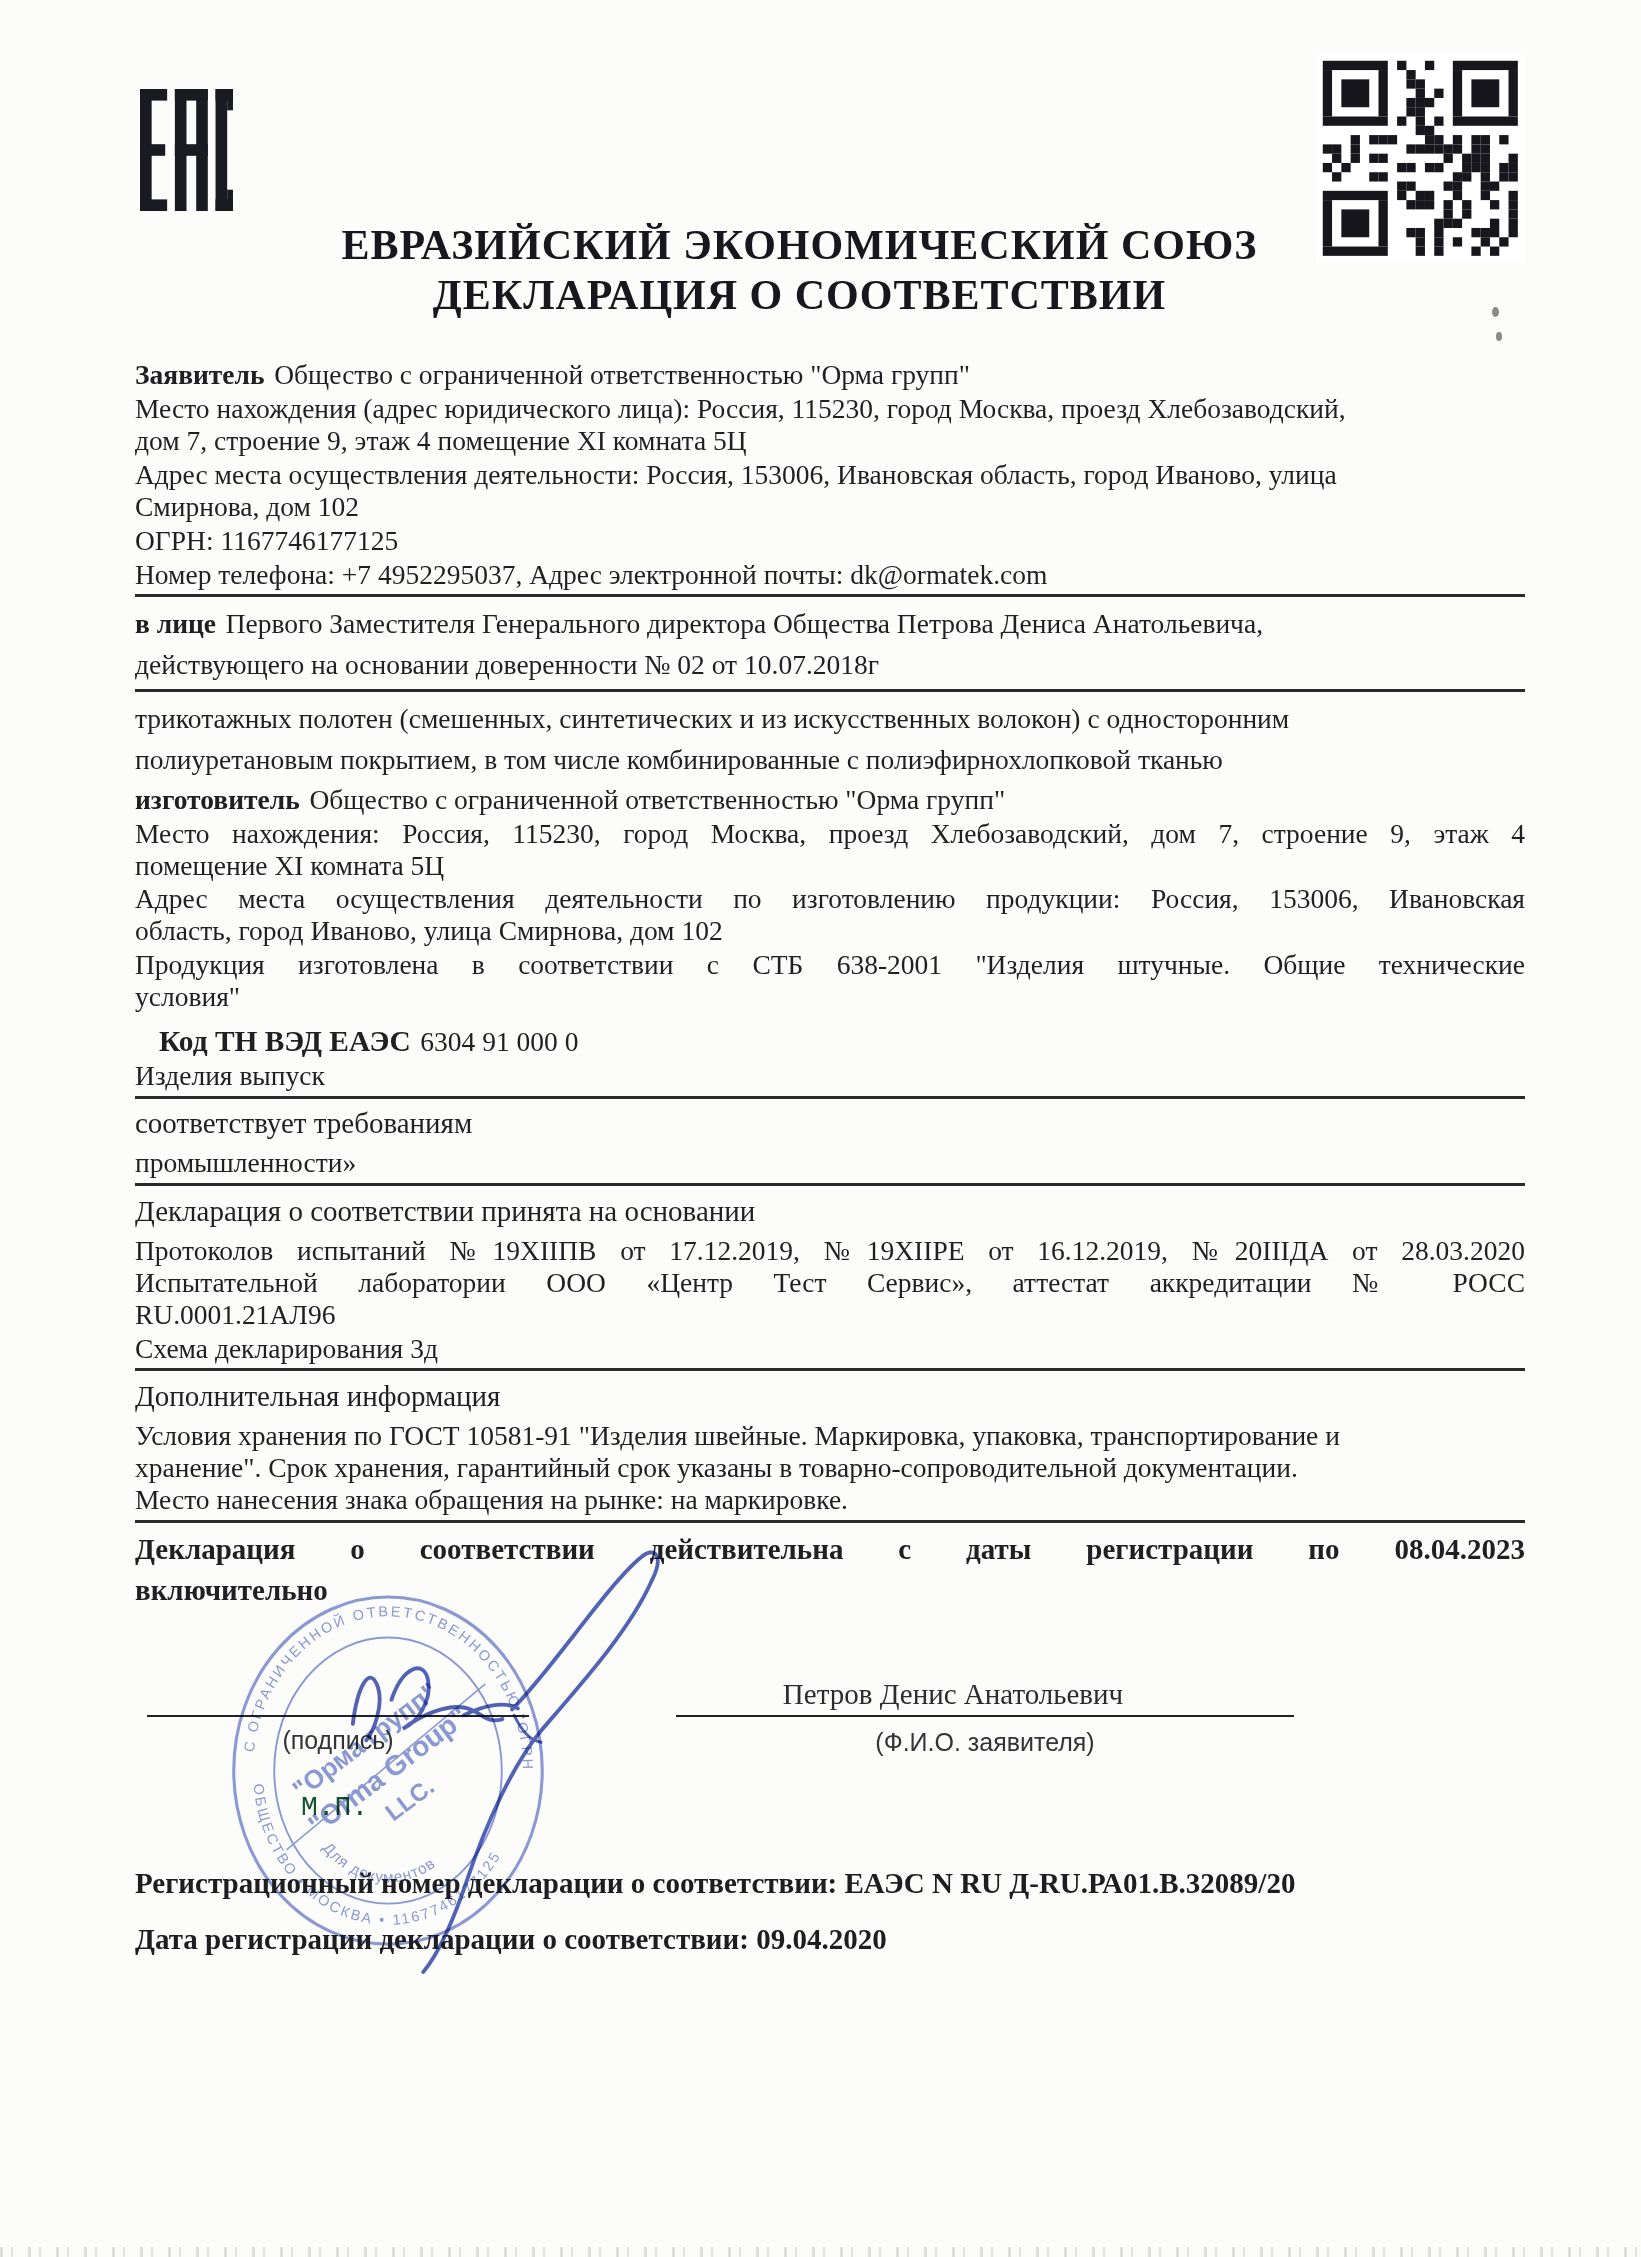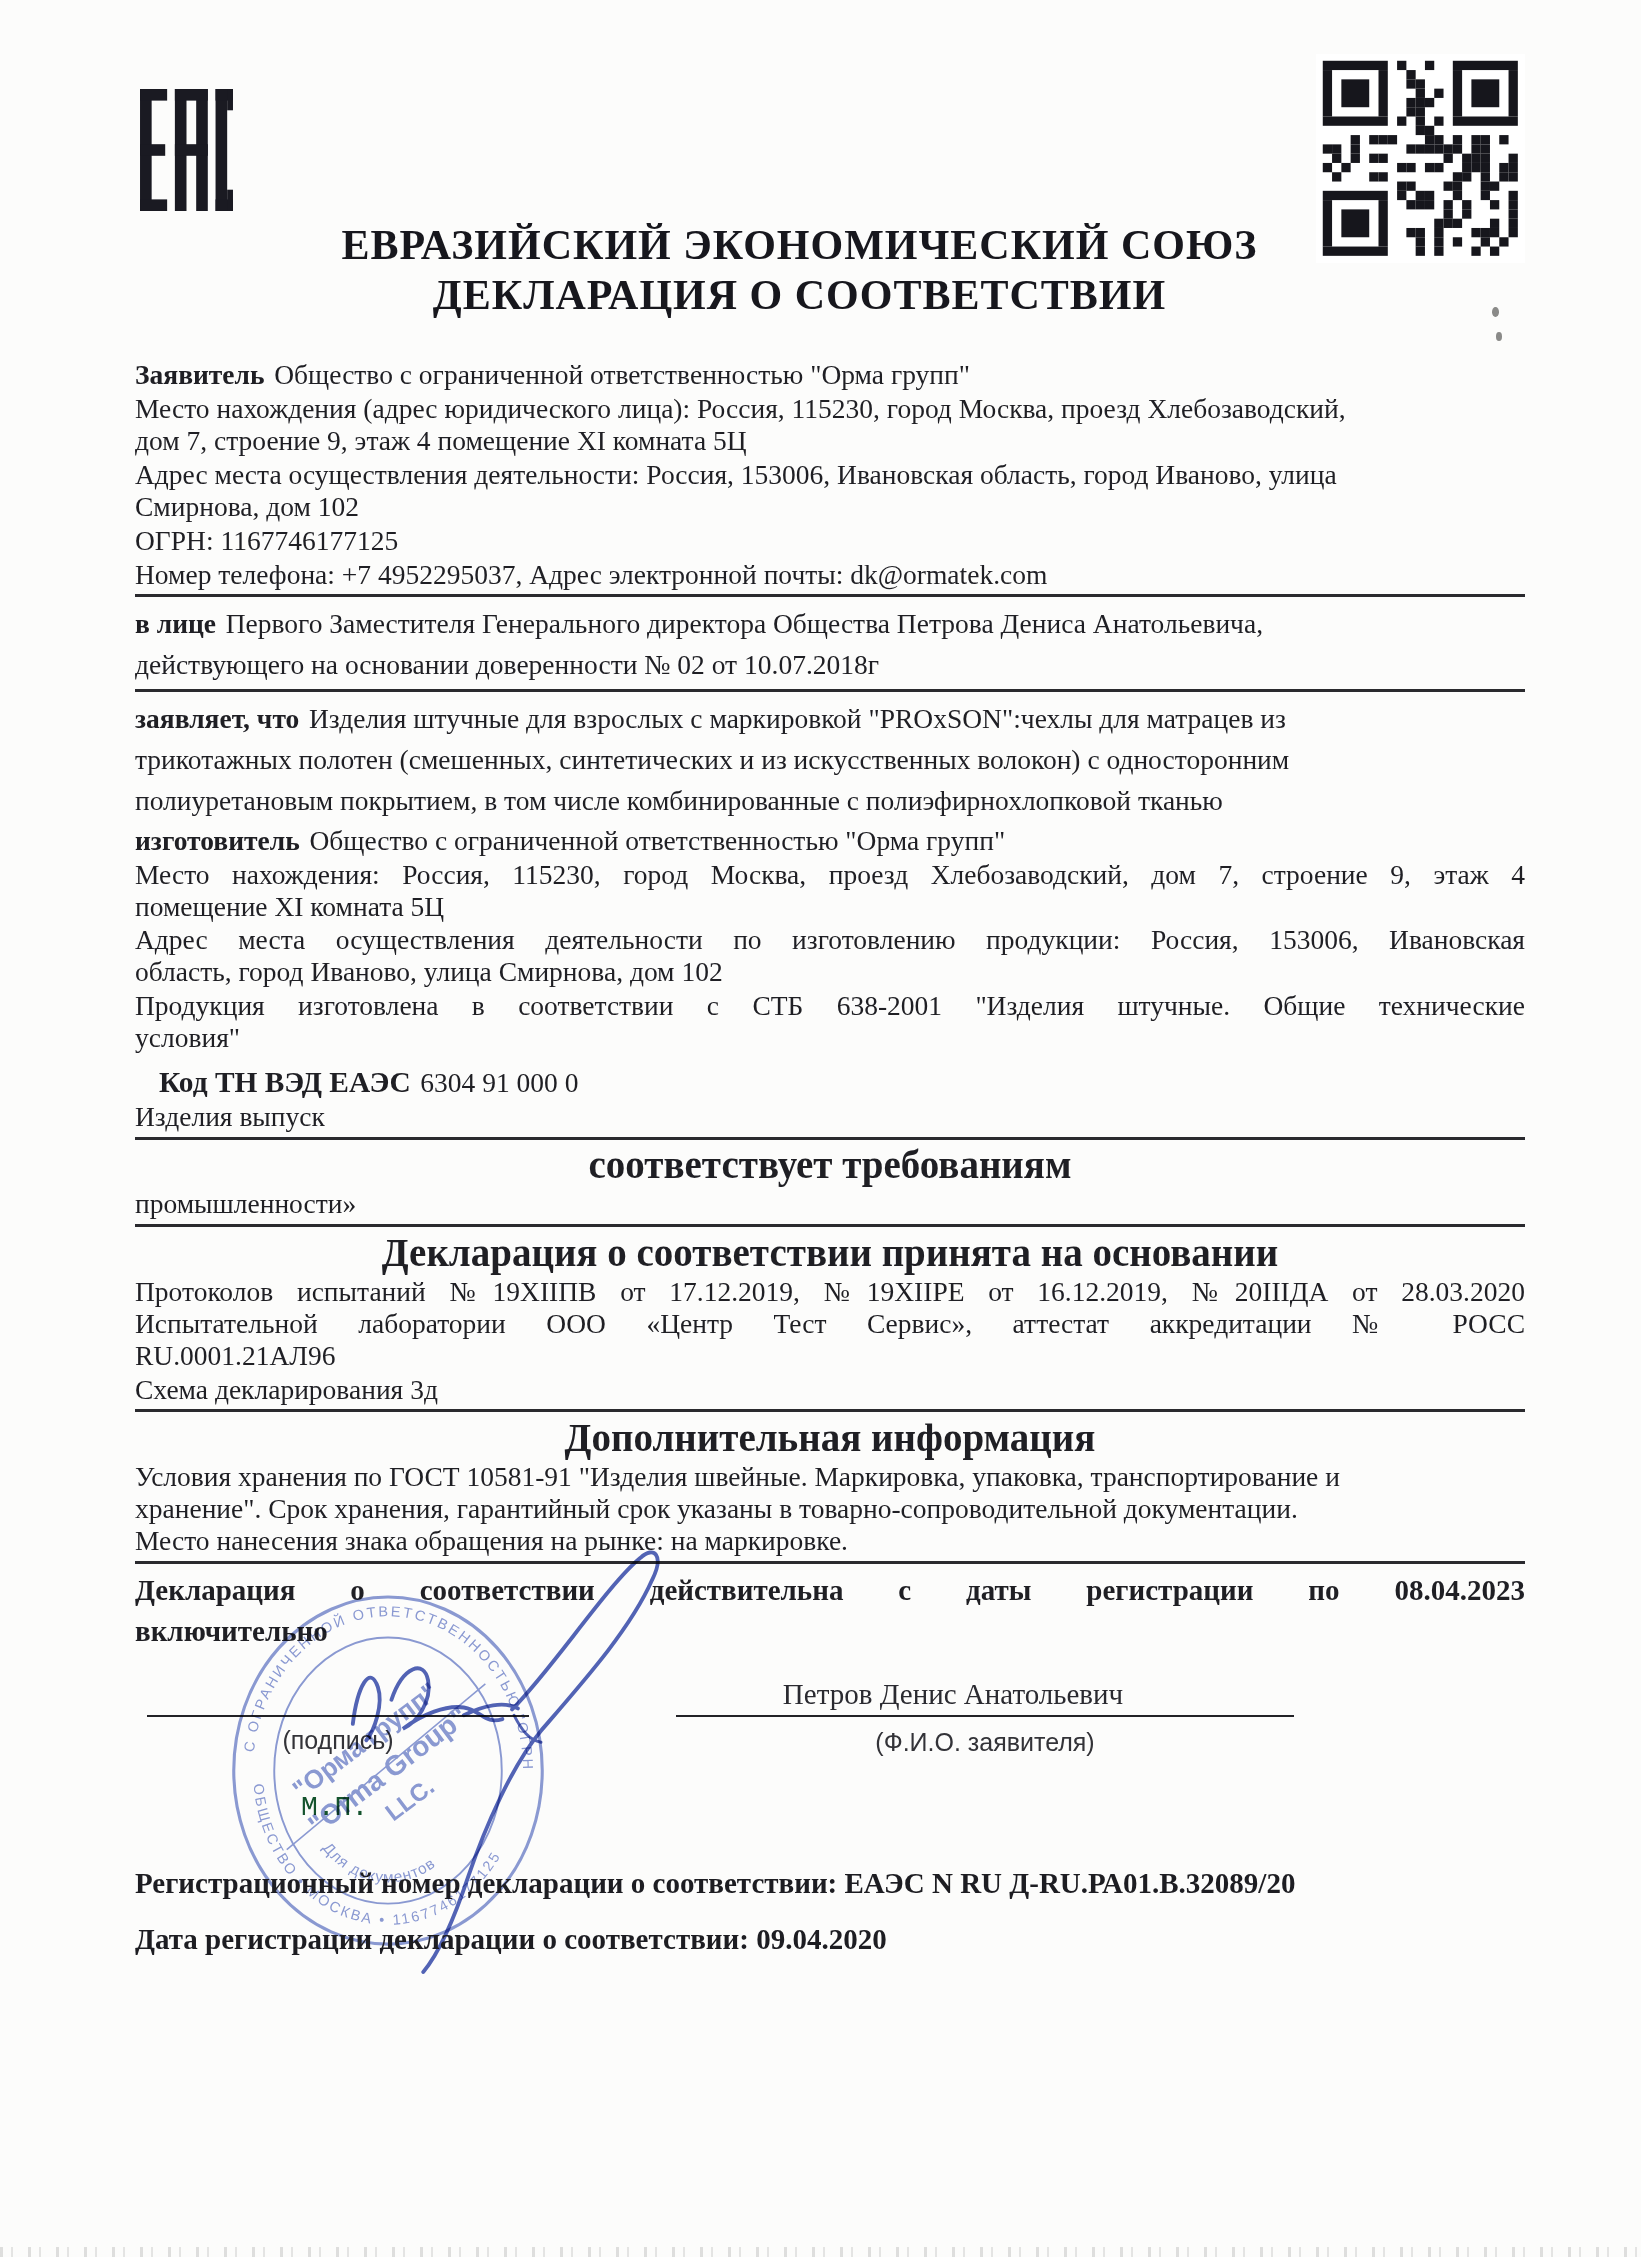--- a/index.html
+++ b/index.html
@@ -8,21 +8,21 @@
   
   .eac-logo{position:absolute;left:140px;top:89px;width:93px;height:122px;}
   .qr-wrap{position:absolute;left:1316px;top:54px;width:209px;height:209px;background:#fff;}
   .title{position:absolute;left:0;top:220px;width:1599px;text-align:center;
          font-weight:bold;font-size:42px;line-height:50px;letter-spacing:1px;color:#17171d;}
   
   .body{position:absolute;left:135px;top:359px;width:1390px;font-size:27.5px;line-height:32px;}
   .sec{margin:0 0 1.9px 0;}
   .sec b.lbl{font-weight:bold;margin-right:9.7px;}
   .sec.tall{line-height:41px;margin:3.9px 0 3.9px 0;}
-  .sec.h{font-size:39px;font-weight:bold;line-height:39px;margin:3.9px 0 3.9px 0;text-align:center;}
+  .sec.h{font-size:29px;font-weight:normal;line-height:39px;margin:3.9px 0 3.9px 0;}
   .sec.hj{font-size:29px;font-weight:bold;line-height:41px;margin-top:3.9px;}
   .sec.code{margin-top:11.6px;margin-left:24px;}
   .sec.code b.lbl{font-size:29.4px;}
   .ln{min-height:1em;}
   .jfull{text-align:justify;text-align-last:justify;}
   .rule{height:2.9px;background:#2a2a2e;margin:3.9px 0 5.8px 0;}
   
   .sigline{position:absolute;height:1.9px;background:#222226;top:1715px;}
   .sigline.left{left:147px;width:382px;}
   .sigline.right{left:676px;width:618px;}
@@ -221,21 +221,20 @@
       <div class="sec p">
         <div class="ln">Номер телефона: +7 4952295037, Адрес электронной почты: dk@ormatek.com</div>
       </div>
       <div class="rule"></div>
       <div class="sec tall">
         <div class="ln"><b class="lbl">в лице</b>Первого Заместителя Генерального директора Общества Петрова Дениса Анатольевича,</div>
         <div class="ln">действующего на основании доверенности № 02 от 10.07.2018г</div>
       </div>
       <div class="rule"></div>
       <div class="sec tall">
-        <div class="ln"><b class="lbl">заявляет, что</b>Изделия штучные для взрослых с маркировкой "PROxSON":чехлы для матрацев из</div>
         <div class="ln">трикотажных полотен (смешенных, синтетических и из искусственных волокон) с односторонним</div>
         <div class="ln">полиуретановым покрытием, в том числе комбинированные с полиэфирнохлопковой тканью</div>
       </div>
       <div class="sec p">
         <div class="ln"><b class="lbl">изготовитель</b>Общество с ограниченной ответственностью "Орма групп"</div>
       </div>
       <div class="sec pj">
         <div class="ln jfull">Место нахождения: Россия, 115230, город Москва, проезд Хлебозаводский, дом 7, строение 9, этаж 4</div>
         <div class="ln">помещение XI комната 5Ц</div>
       </div>

